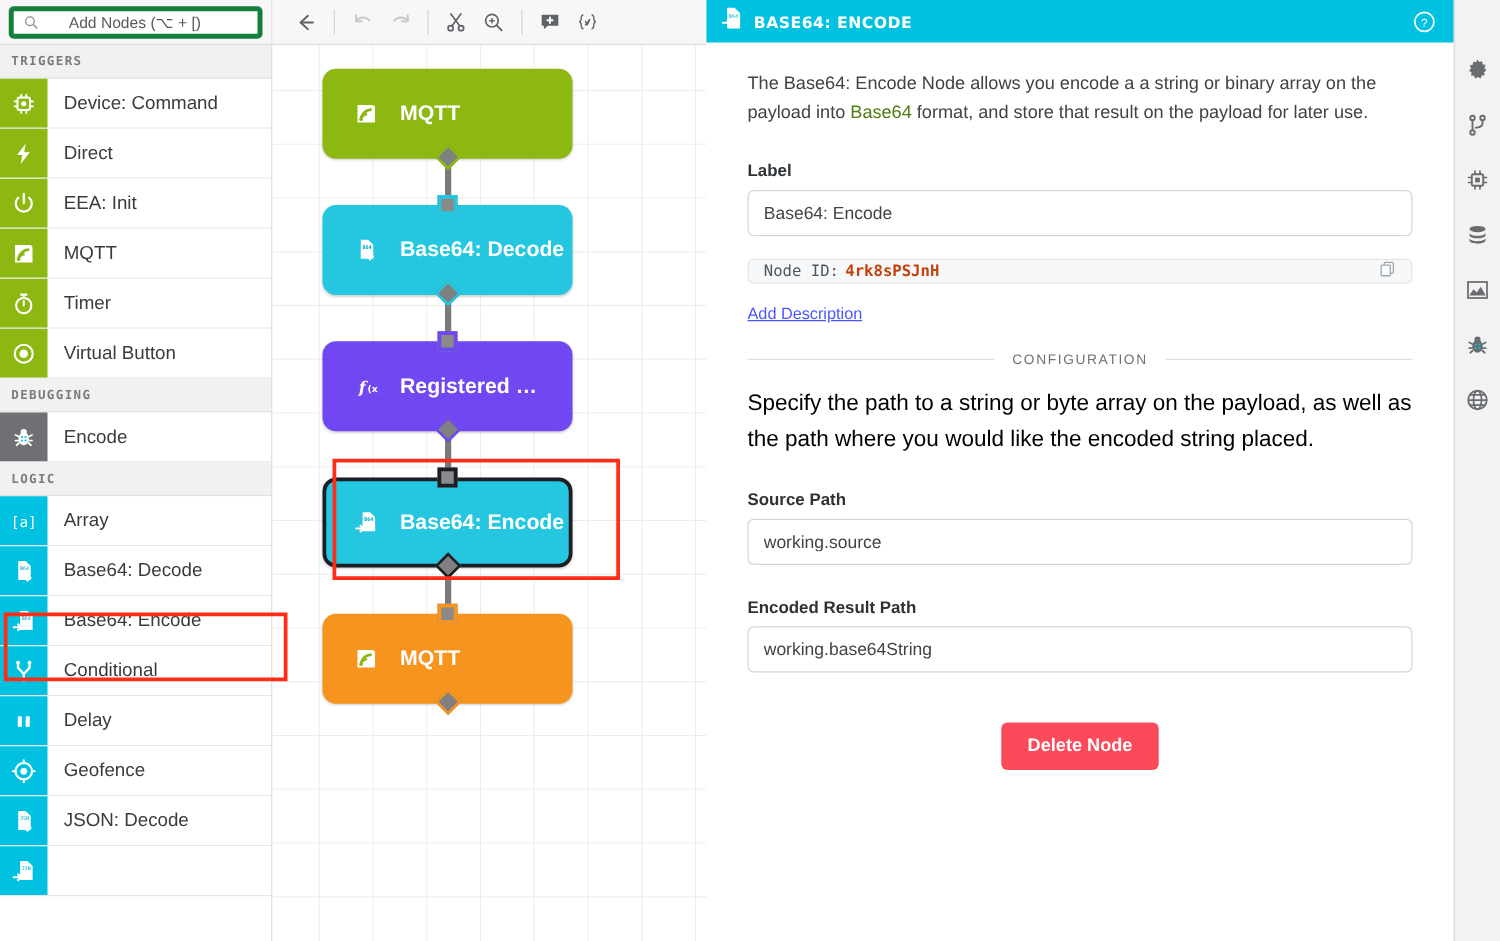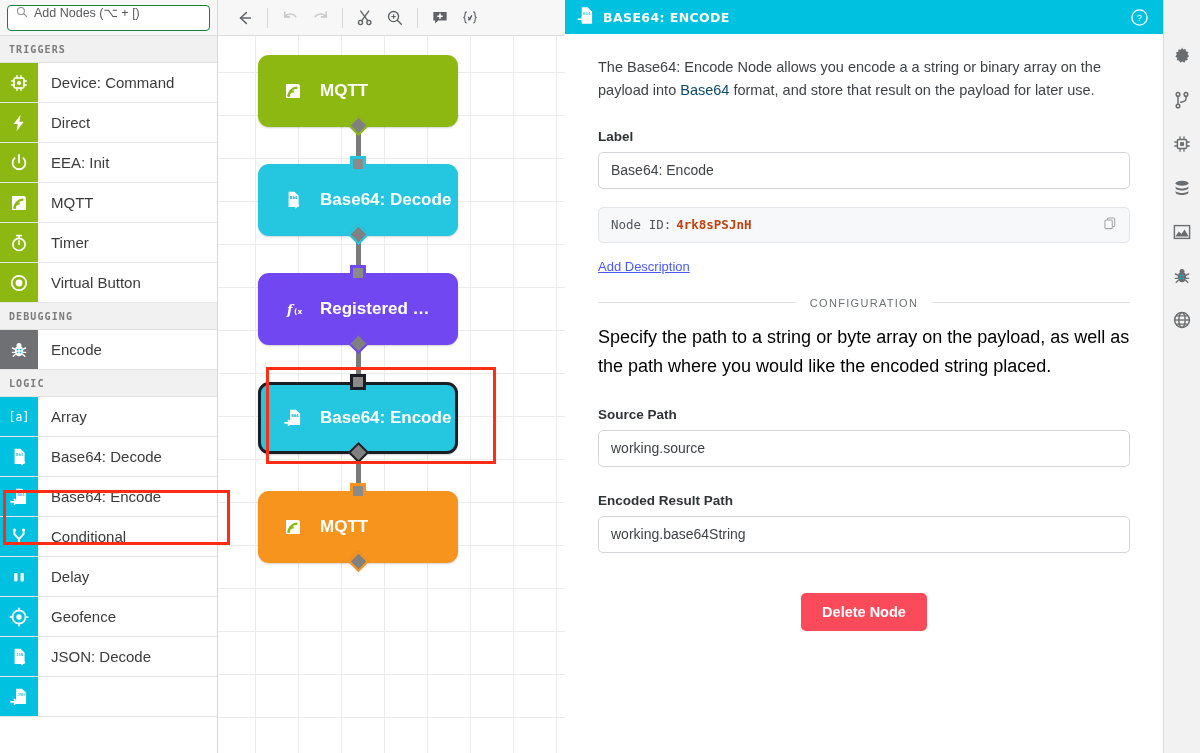--- a/index.html
+++ b/index.html
@@ -15,22 +15,22 @@
     width: 218px; height: 753px; background: #ffffff;
     border-right: 1px solid #d8d8d8;
     display: flex; flex-direction: column; position: relative;
   }
   .sb-search-wrap {
     height: 36px; background: #f7f7f7; border-bottom: 1px solid #dcdcdc;
     display: flex; align-items: center; padding: 0 7px;
   }
   .sb-search {
     flex: 1; height: 26px; background: #ffffff;
-    border: 1px solid #15803d; border-radius: 4px;
-    display: flex; align-items: flex-start; gap: 6px; padding: 0 8px;
+    border: 4px solid #15803d; border-radius: 4px;
+    display: flex; align-items: center; gap: 24px; padding: 0 8px;
   }
   .sb-search .mag { width: 12px; height: 12px; flex: 0 0 auto; }
   .sb-search input {
     border: 0; outline: 0; width: 100%; font-size: 12.5px;
     color: #555; font-family: "Liberation Sans", sans-serif; background: transparent;
   }
   .sb-search input::placeholder { color: #58595b; }
   .sb-list { flex: 1; overflow: hidden; }
   .sb-group {
     height: 27px; background: #f1f1f1; border-bottom: 1px solid #e0e0e0;
@@ -103,29 +103,29 @@
     height: 34px; background: #00c2e0; display: flex; align-items: center;
     padding: 0 14px 0 12px; color: #fff; gap: 9px;
   }
   .panel-head .ptitle {
     font-size: 12.5px; font-weight: 700; letter-spacing: .4px;
     font-family: "DejaVu Sans", sans-serif;
   }
   .panel-head .help { margin-left: auto; display: flex; align-items: center; cursor: pointer; }
   .panel-body { flex: 1; padding: 22px 33px 0 33px; overflow: hidden; }
   .desc { font-size: 14.5px; color: #3f4346; line-height: 1.62; }
-  .desc a { color: #0c4a6e; text-decoration: none; }
+  .desc a { color: #4d7c0f; text-decoration: none; }
   .flabel { font-size: 13.5px; font-weight: 700; color: #2f3336; margin: 26px 0 8px 0; }
   .finput {
     width: 100%; height: 37px; border: 1px solid #d3d6d9; border-radius: 5px;
     padding: 0 12px; font-size: 14px; color: #3f4346; outline: none;
     font-family: "Liberation Sans", sans-serif; background: #fff;
   }
   .nodeid {
-    margin-top: 18px; height: 36px; background: #f7f8fa; border: 1px solid #e3e5e8;
+    margin-top: 18px; height: 20px; background: #f7f8fa; border: 1px solid #e3e5e8;
     border-radius: 5px; display: flex; align-items: center; padding: 0 12px;
     font-family: "DejaVu Sans Mono", monospace; font-size: 12.5px; color: #51565a;
   }
   .nodeid b { color: #c2410c; font-weight: 700; margin-left: 5px; }
   .nodeid .copy { margin-left: auto; cursor: pointer; opacity: .6; }
   .addlink { margin-top: 16px; font-size: 13px; color: #4a57ff; cursor: pointer; display: inline-block; }
   .divider { display: flex; align-items: center; gap: 14px; margin: 22px 0 14px 0; }
   .divider .ln { flex: 1; height: 1px; background: #dfe1e4; }
   .divider .dt { font-size: 11px; letter-spacing: 1.3px; color: #6c7176; }
   .cfgdesc { font-size: 18px; color: #000000; line-height: 1.6; }

